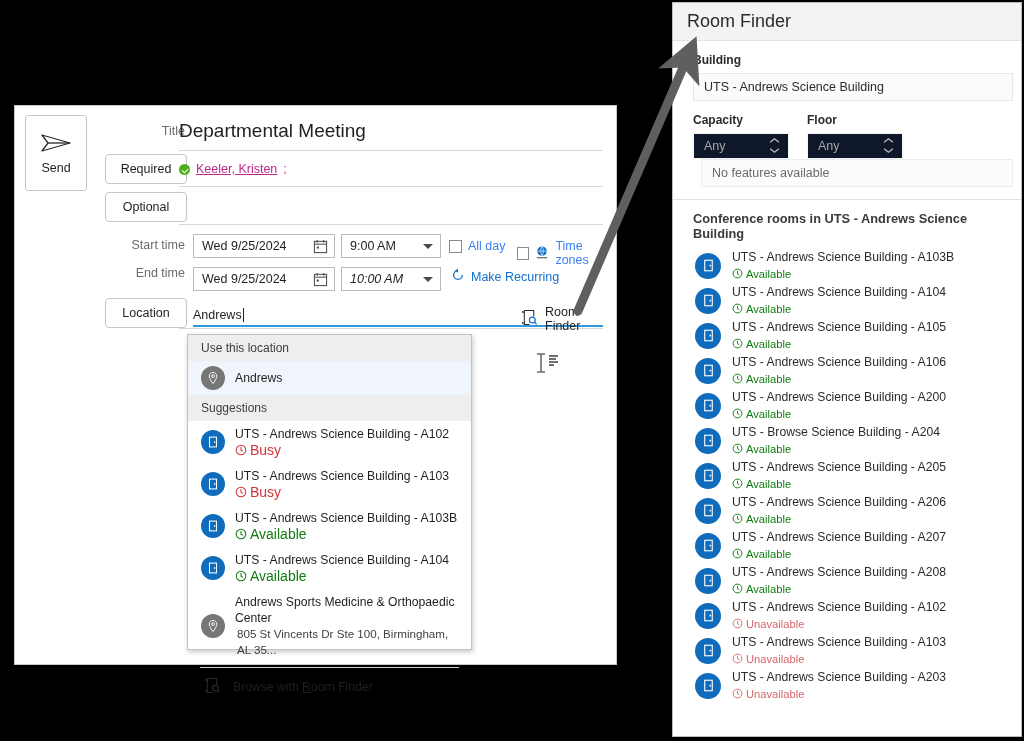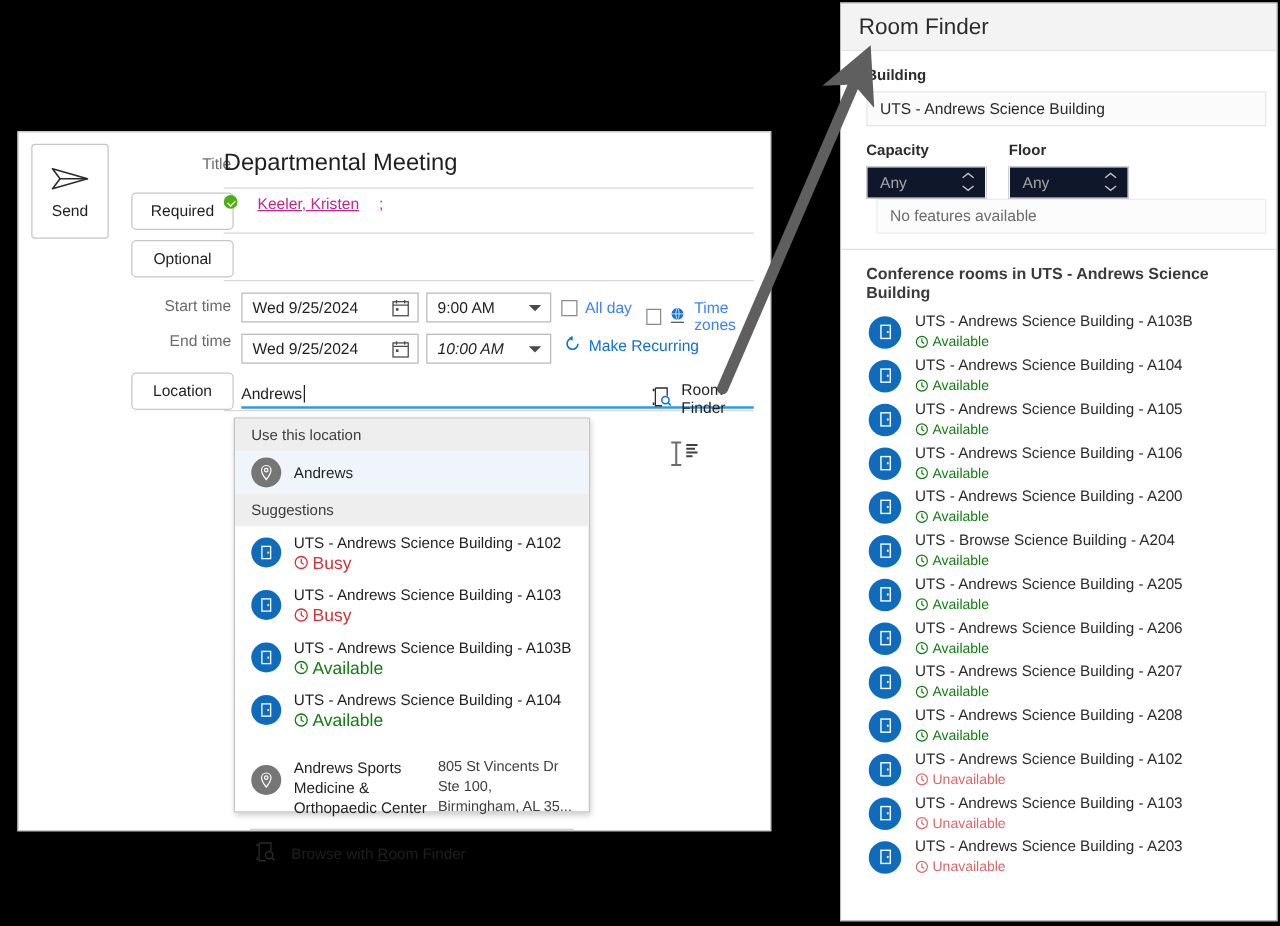--- a/index.html
+++ b/index.html
@@ -64,21 +64,21 @@
   }
   .hr-line { position: absolute; left: 164px; width: 424px; height: 1px; background: #d8d8d8; }
   .hr-1 { top: 44px; }
   .hr-2 { top: 80px; }
   .hr-3 { top: 118px; }
   .hr-4 { top: 222px; }
 
   .attendee-row {
     position: absolute; left: 164px; top: 50px;
     width: 424px; height: 26px;
-    display: flex; gap: 16px;
+    display: flex; align-items: center; gap: 6px;
     font-size: 12.5px;
   }
   .presence-dot {
     width: 11px; height: 11px; border-radius: 50%;
     background: #4CAF16; position: relative; flex: 0 0 auto;
   }
   .presence-dot:after {
     content:""; position:absolute; left:2.5px; top:4px;
     width:5px; height:2.5px; border-left:1.6px solid #fff; border-bottom:1.6px solid #fff;
     transform: rotate(-45deg);
@@ -472,21 +472,21 @@
         </div>
       </div>
 
     <div class="dd-row">
       <span class="icon-circle-grey">
         <svg width="14" height="14" viewBox="0 0 16 16">
           <path d="M8 1.6 C5.5 1.6 3.7 3.5 3.7 5.9 C3.7 9.1 8 14.4 8 14.4 C8 14.4 12.3 9.1 12.3 5.9 C12.3 3.5 10.5 1.6 8 1.6 Z" fill="none" stroke="#fff" stroke-width="1.1"></path>
           <circle cx="8" cy="5.9" r="1.6" fill="none" stroke="#fff" stroke-width="1.1"></circle>
         </svg>
       </span>
-      <span style="display:flex;flex-direction:row;margin-top:12px;">
+      <span style="display:flex;flex-direction:column;">
         <span class="txt1">Andrews Sports Medicine &amp; Orthopaedic Center</span>
         <span class="txt2">805 St Vincents Dr Ste 100, Birmingham, AL  35...</span>
       </span>
     </div>
 
     <div class="dd-sep"></div>
 
     <div class="dd-browse">
       <span>
         <svg width="17" height="17" viewBox="0 0 18 18">

